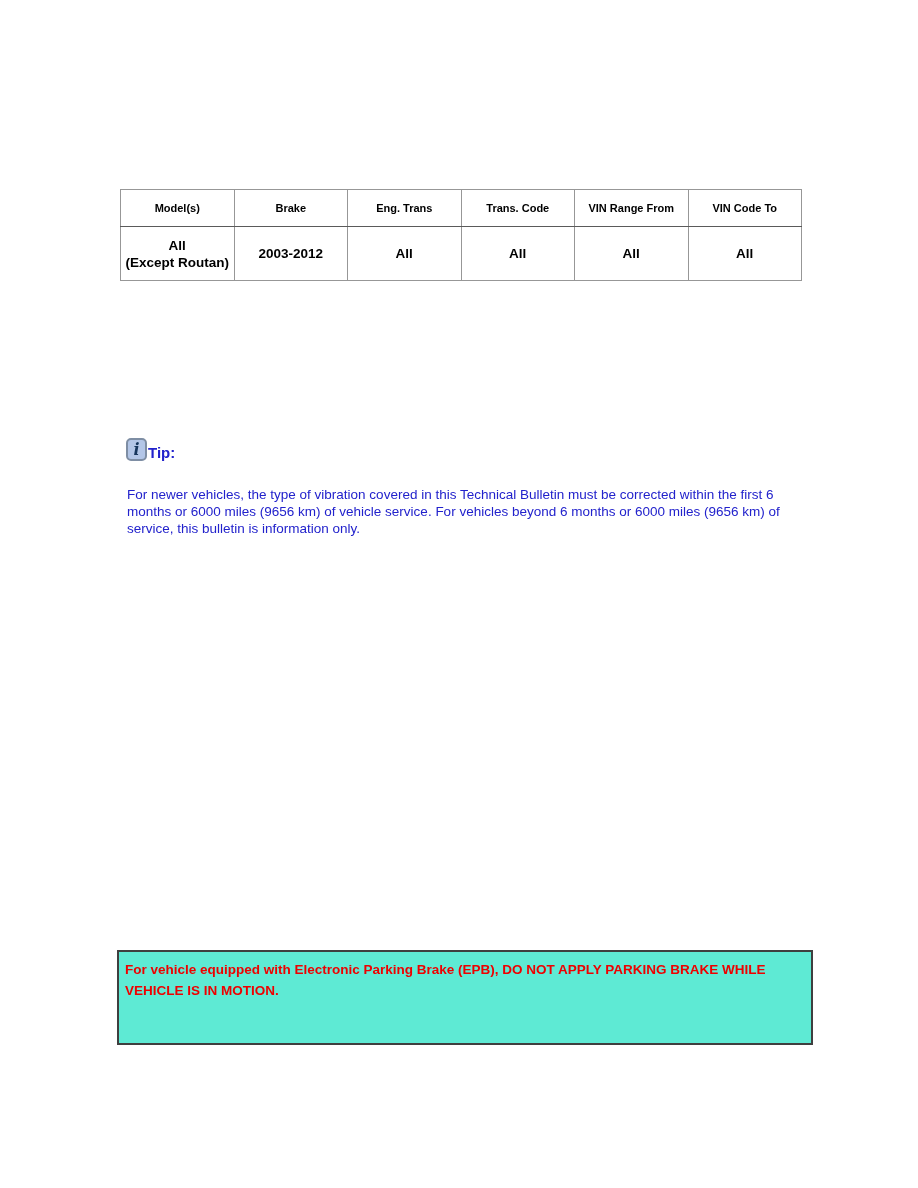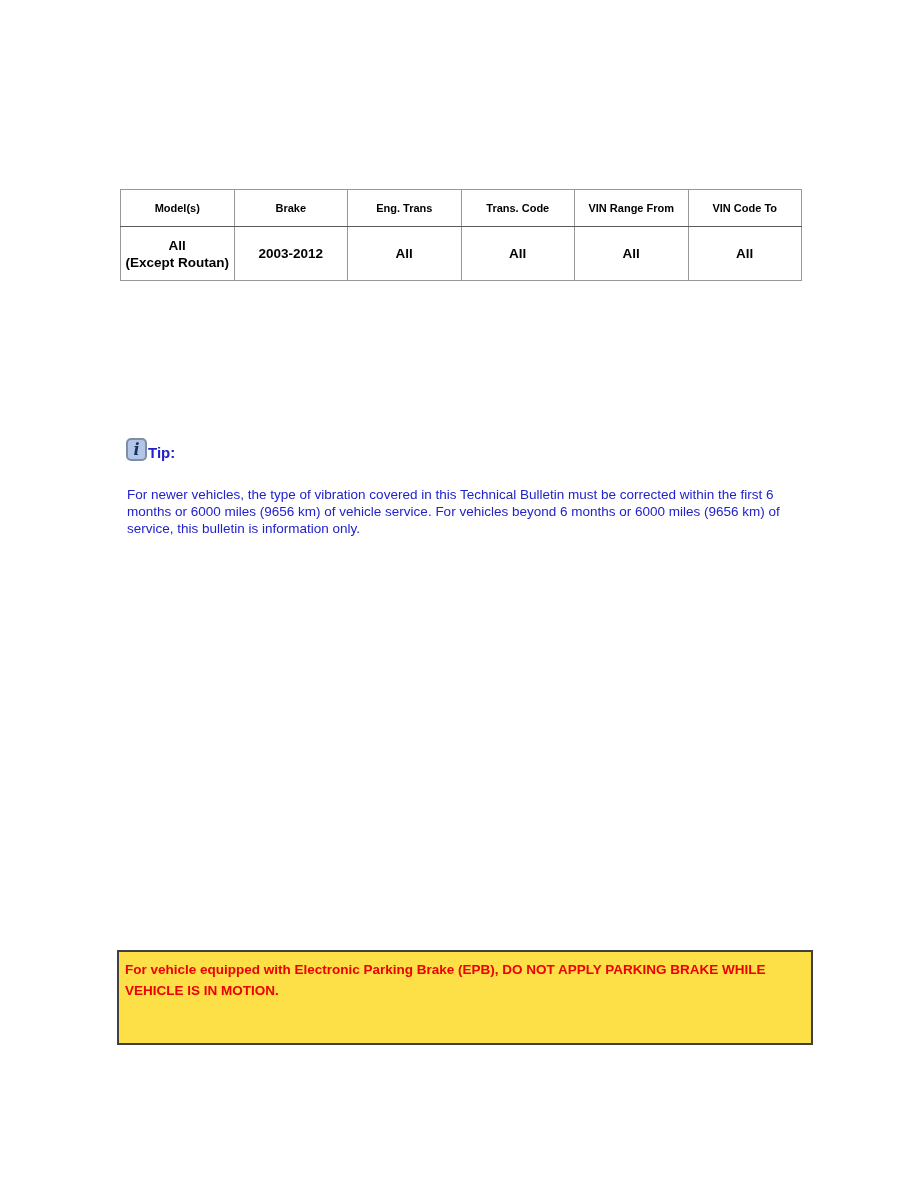--- a/index.html
+++ b/index.html
@@ -51,21 +51,21 @@
   .tip-text {
     position:absolute; left:127px; top:470px; width:676px;
     color:#2222CC; font-size:13.5px; line-height:17px;margin-top:16px;
   }
 
   
   .warning-box {
     position:absolute; left:117px; top:950px; width:696px; height:95px;
     box-sizing:border-box;
     border:2px solid #3f3f3f;
-    background:#fde047;
+    background:#5eead4;
     padding:7px 8px 0 6px;
   }
   .warning-box p {
     margin:0 0 1px 0;
     color:#EE0000; font-weight:bold;
     font-size:13.5px; line-height:21px;
   }
 </style>
 </head>
 <body>

